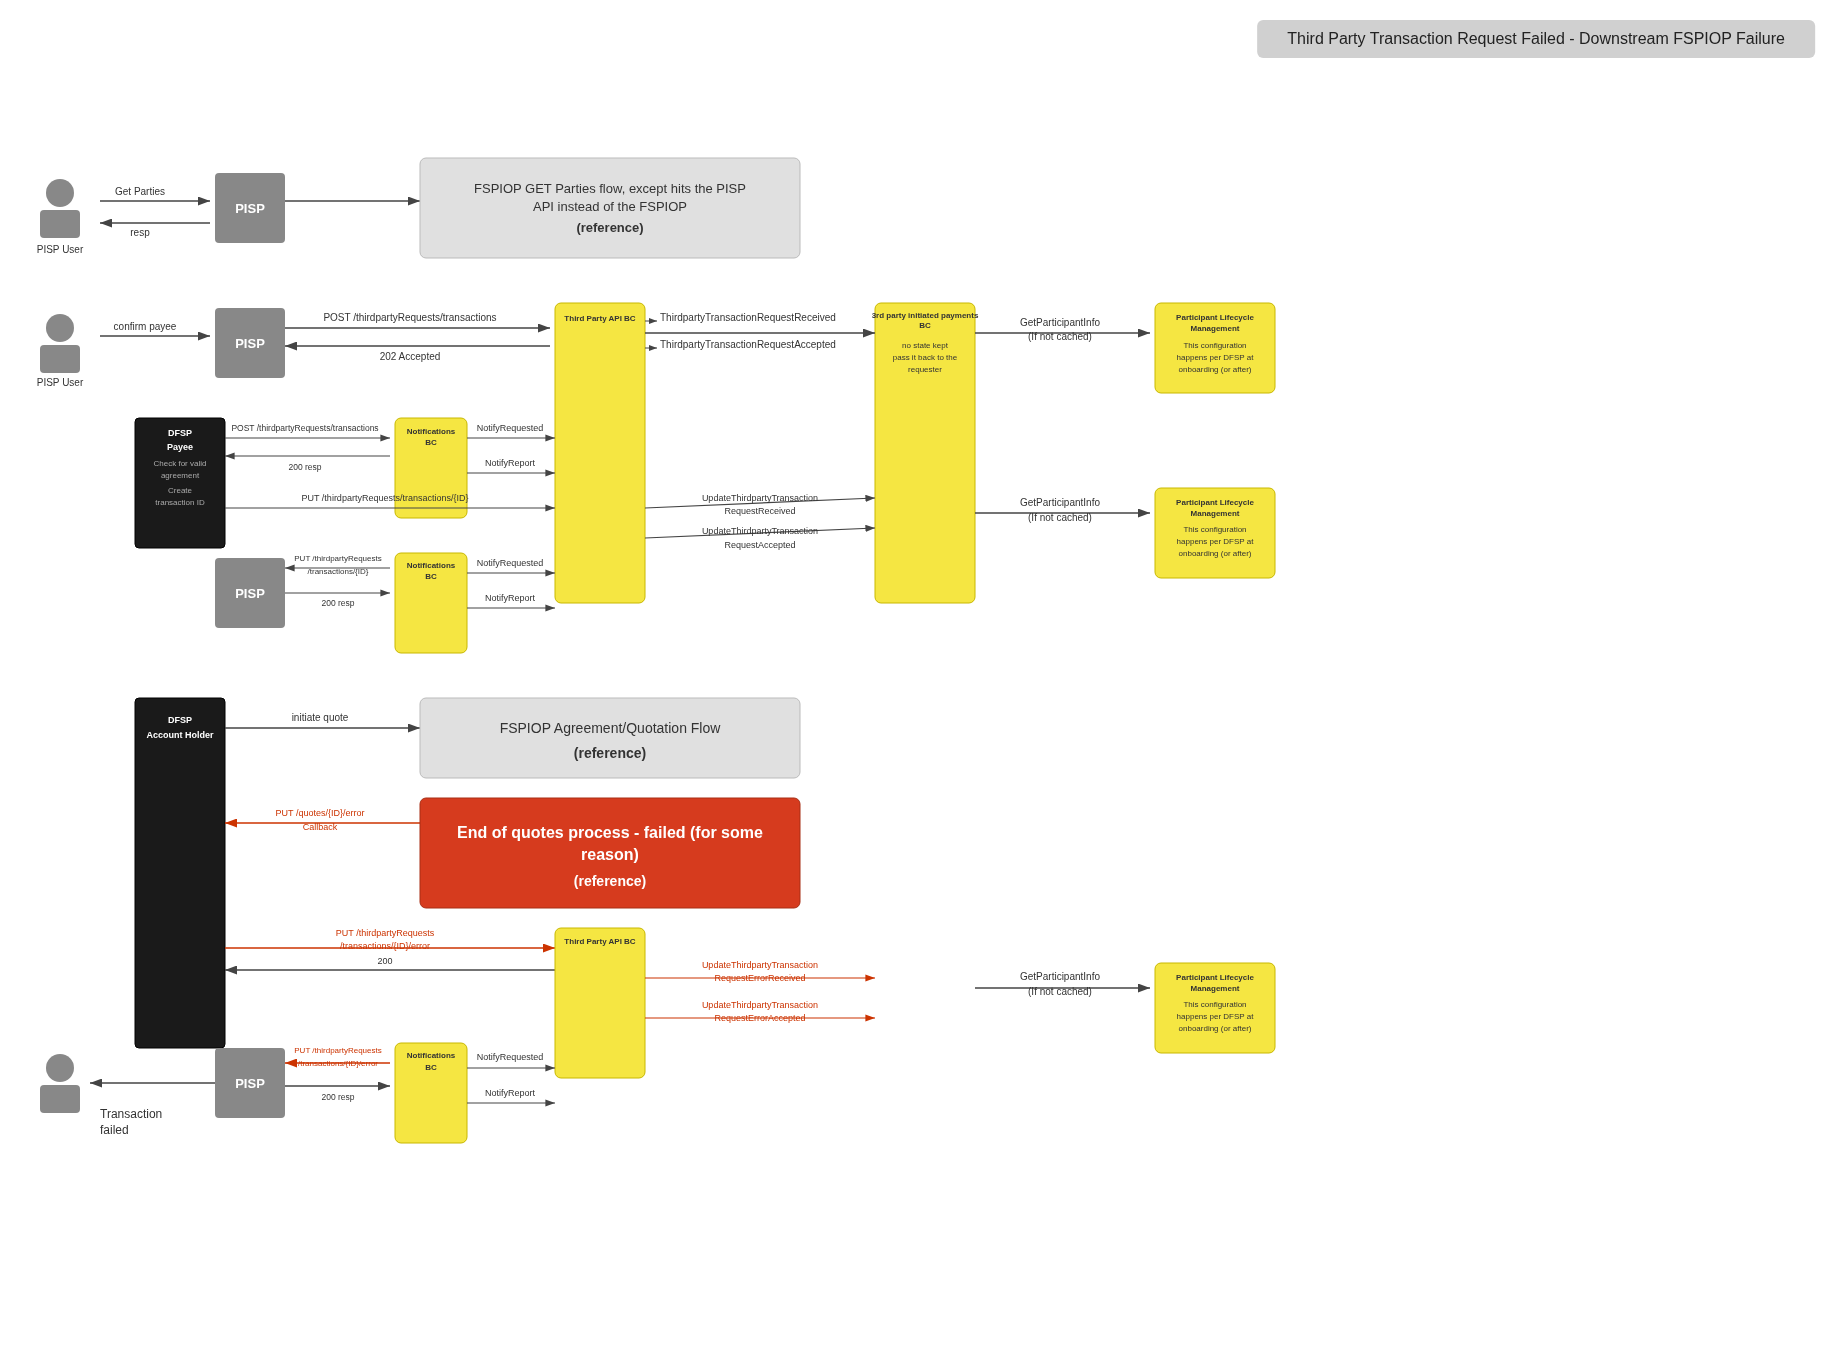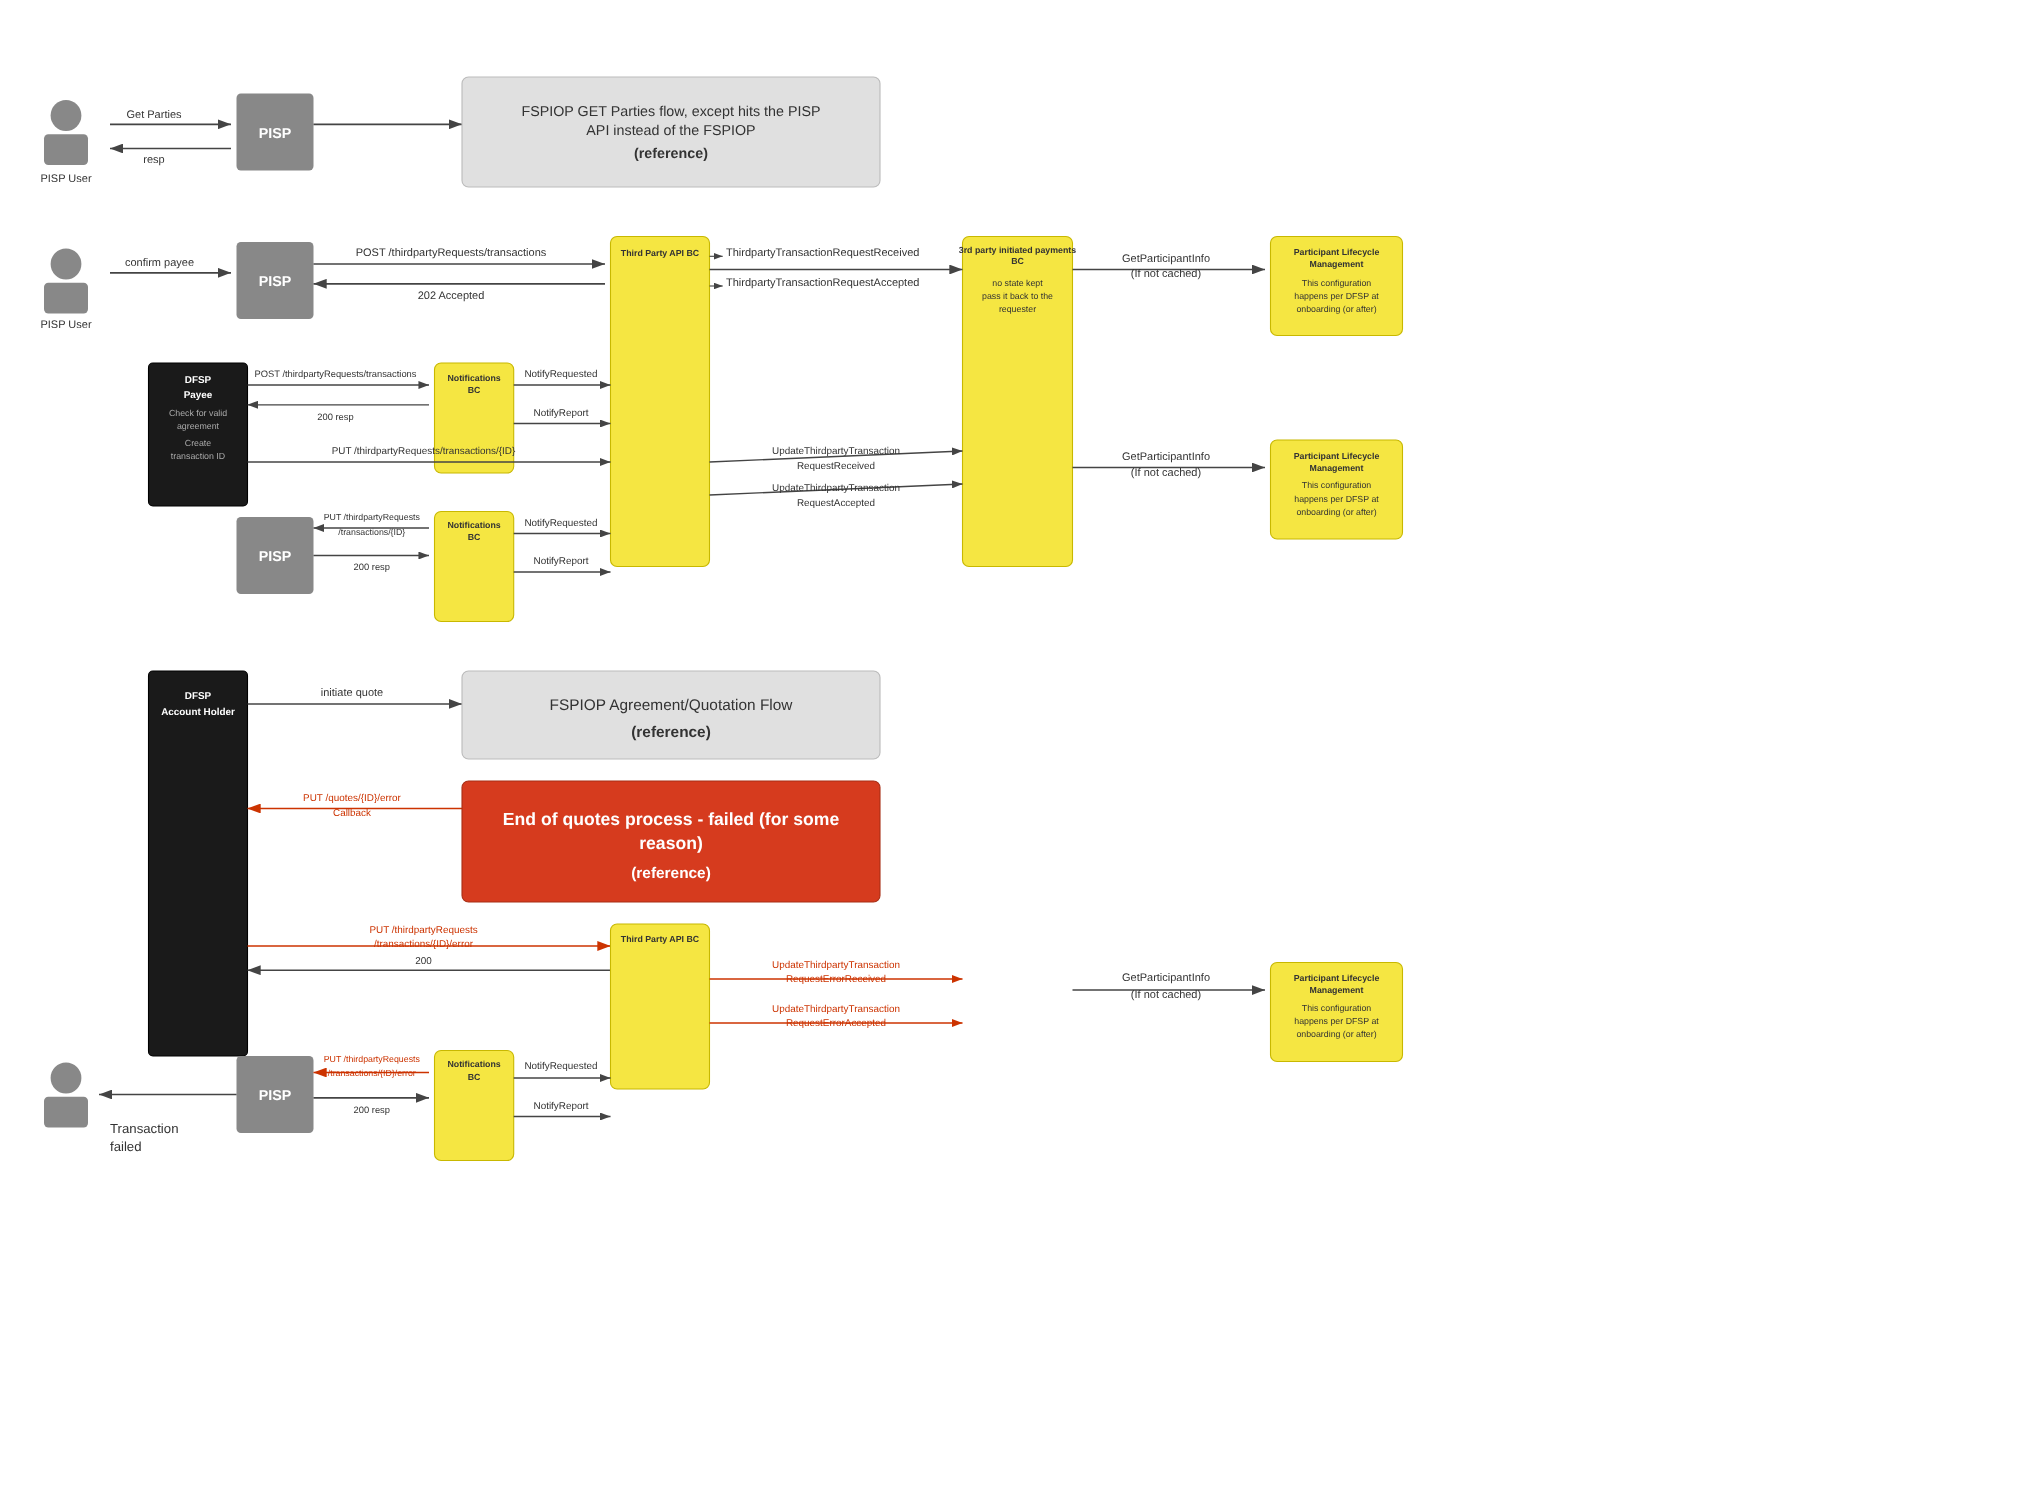--- a/index.html
+++ b/index.html
@@ -43,20 +43,23 @@
 
     svg.diagram {
       width: 1800px;
       height: 1300px;
     }
   </style>
 </head>
 <body>
 
 <div class="page-container">
+  <div style="text-align:center; margin-bottom: 20px;">
+    <span class="page-title">Third Party Transaction Request Failed - Downstream FSPIOP Failure</span>
+  </div>
 
   <div class="diagram-area">
     <svg class="diagram" viewBox="0 0 1800 1300" xmlns="http://www.w3.org/2000/svg">
       <defs>
         <marker id="arrowhead" markerWidth="8" markerHeight="6" refX="8" refY="3" orient="auto">
           <polygon points="0 0, 8 3, 0 6" fill="#444"></polygon>
         </marker>
         <marker id="arrowhead-red" markerWidth="8" markerHeight="6" refX="8" refY="3" orient="auto">
           <polygon points="0 0, 8 3, 0 6" fill="#cc3300"></polygon>
         </marker>

